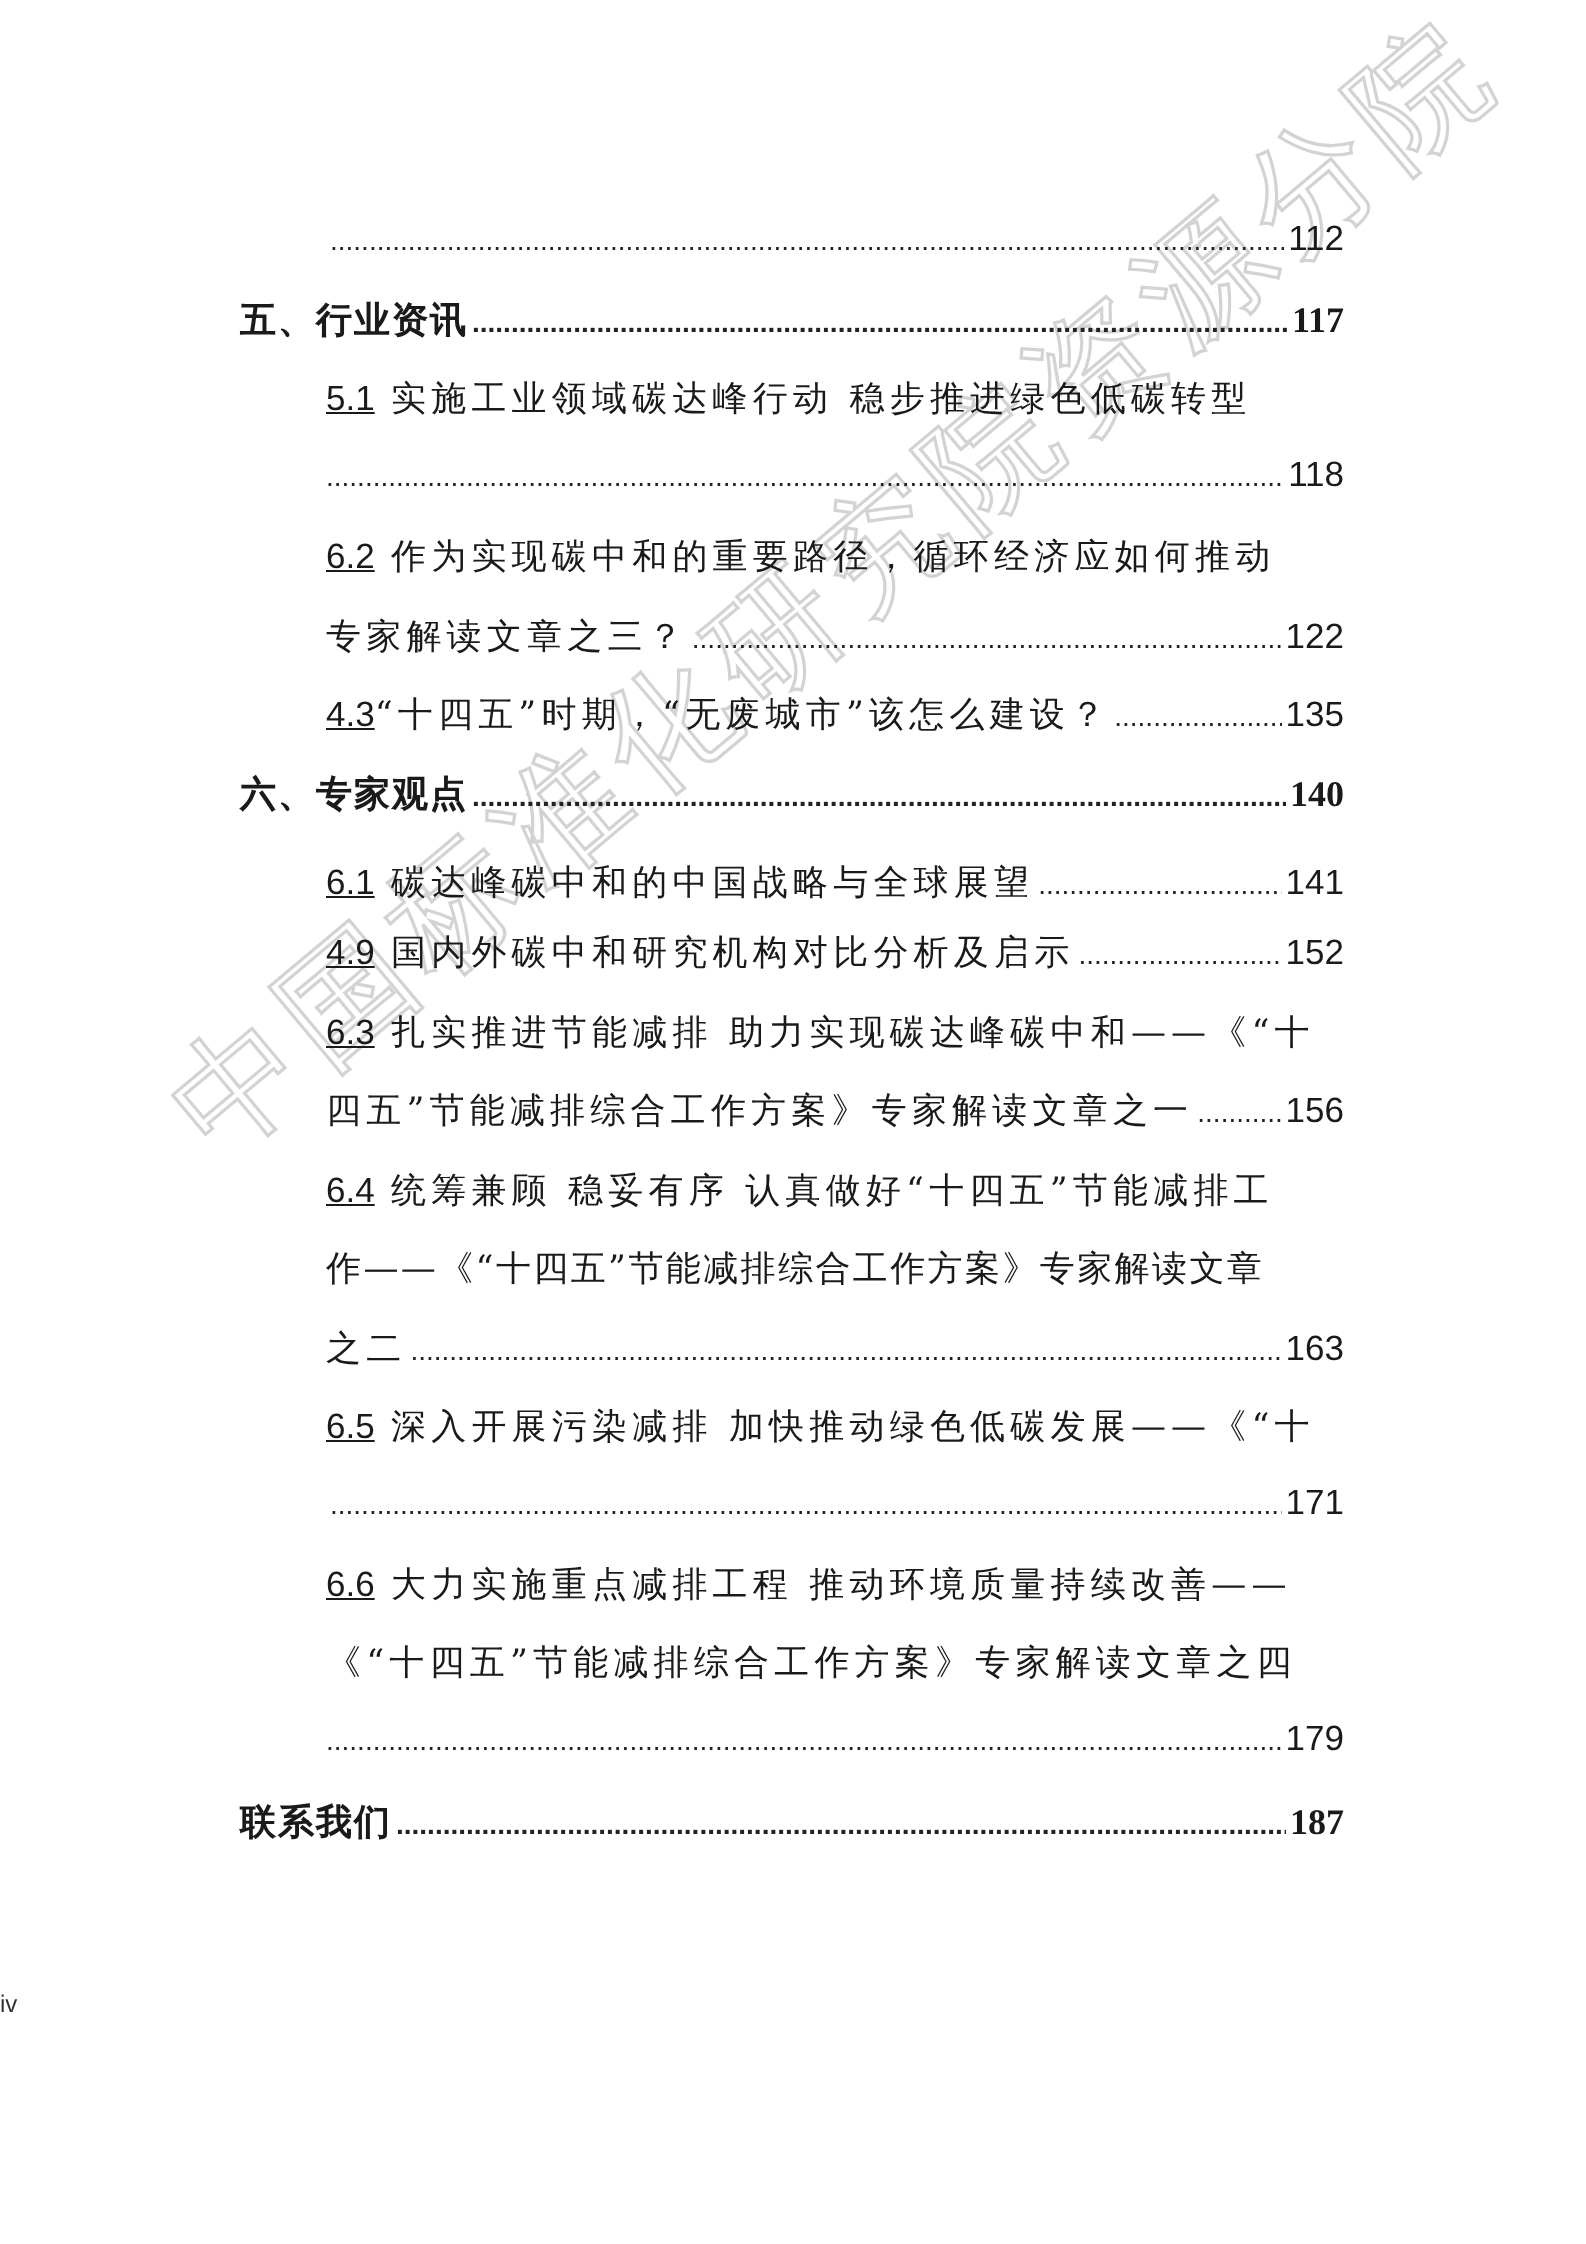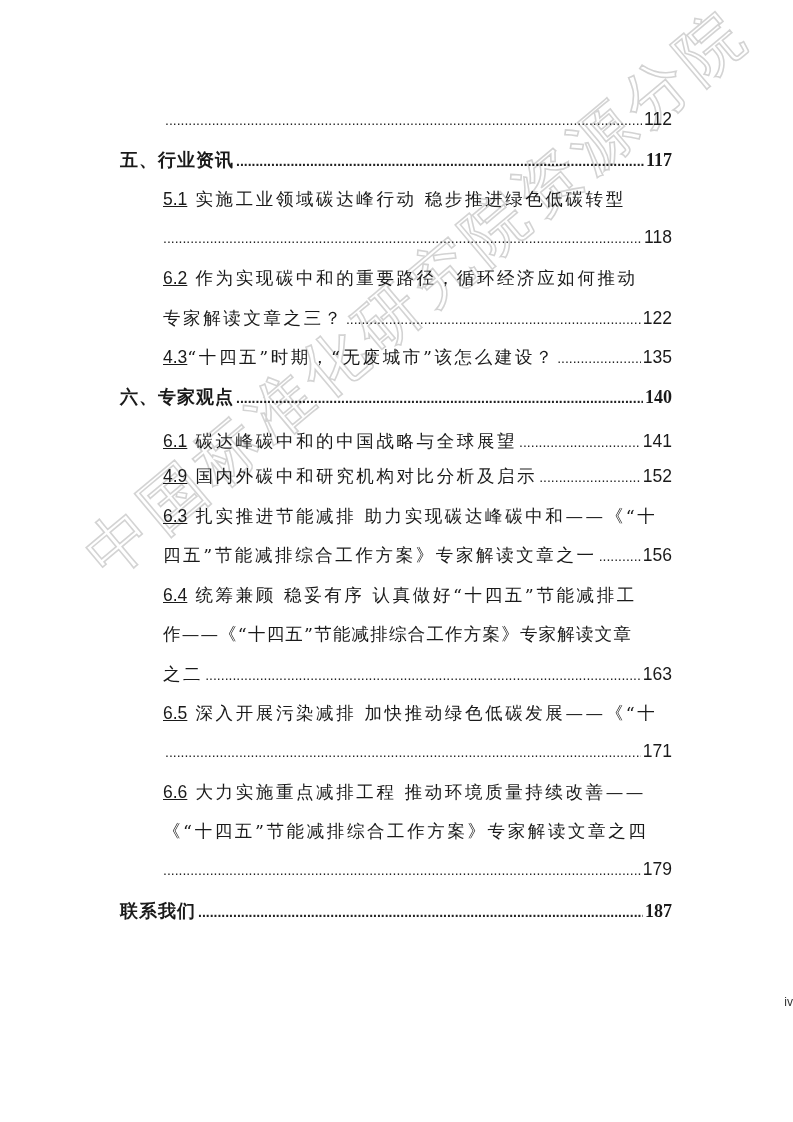--- a/index.html
+++ b/index.html
@@ -9,21 +9,21 @@
   .line { position: absolute; height: 26px; display: flex; align-items: baseline; white-space: nowrap; font-size: 17.5px; letter-spacing: 2.6px; }
   .l1 { left: 120px; right: 121px; font-weight: bold; font-size: 18px; letter-spacing: 1px; }
   .l2 { left: 163px; right: 121px; }
   .text { flex: 0 0 auto; }
   .num { font-family: "Liberation Sans", "DejaVu Sans", sans-serif; letter-spacing: 0; text-decoration: underline; }
   .dots { flex: 1 1 auto; overflow: hidden; margin: 0 2px; letter-spacing: 0; font-family: "Liberation Sans", sans-serif; font-size: 14px; color: #222; }
   .dots::before { content: "........................................................................................................................................................................................................"; }
   .l1 .dots { font-weight: bold; }
   .page-no { flex: 0 0 auto; letter-spacing: 0; font-family: "Liberation Sans", "DejaVu Sans", sans-serif; }
   .l1 .page-no { font-family: "Liberation Serif", "DejaVu Serif", serif; font-weight: bold; }
-  .footer-page { position: absolute; top: 995px; left: 0; width: 793px; text-align: right; font-family: "Liberation Sans", sans-serif; font-size: 12px; color: #333; }
+  .footer-page { position: absolute; top: 995px; left: 0; width: 793px; text-align: left; font-family: "Liberation Sans", sans-serif; font-size: 12px; color: #333; }
   .watermark { position: absolute; left: 95px; top: 520px; width: 720px; transform: rotate(-40deg); transform-origin: left center; font-family: "DejaVu Sans", sans-serif; font-size: 64px; letter-spacing: 6px; color: transparent; -webkit-text-stroke: 1.6px #cfcfcf; white-space: nowrap; pointer-events: none; opacity: 0.9; }
 </style>
 </head>
 <body>
 
 <div class="page">
 
   <div class="watermark">中国标准化研究院资源分院</div>
 
   <div class="toc">

